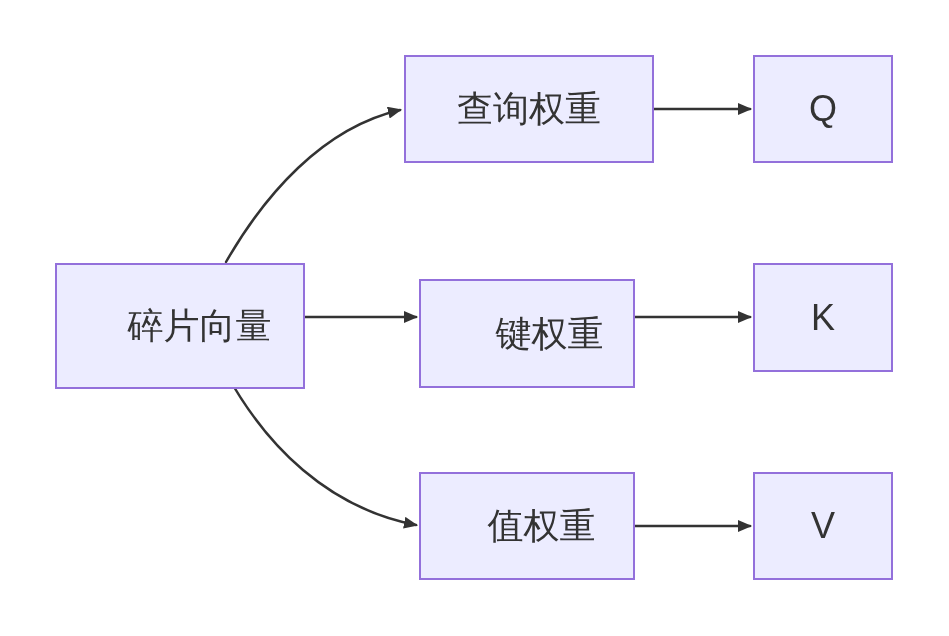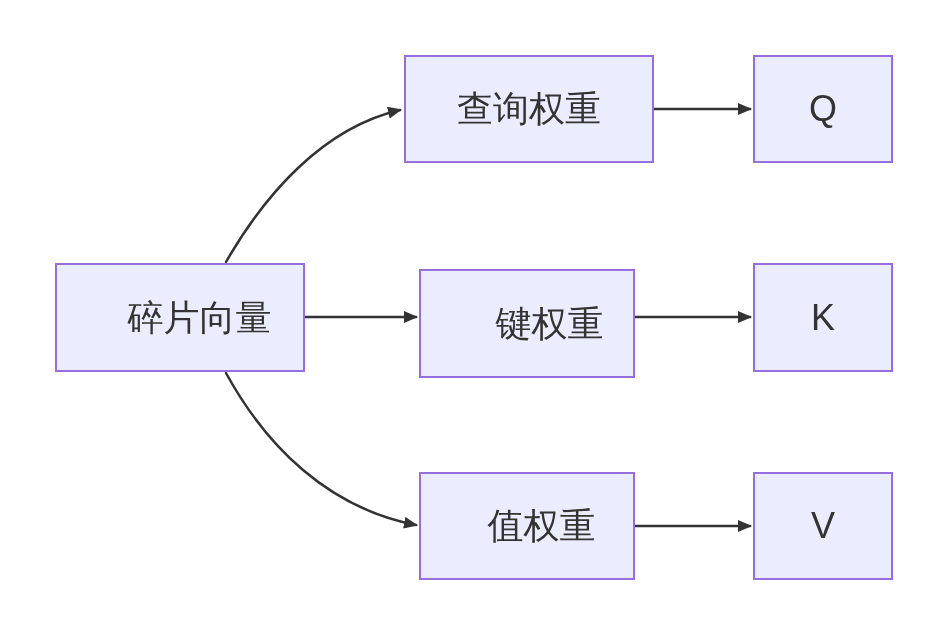--- a/index.html
+++ b/index.html
@@ -41,23 +41,23 @@
     border: 2.5px solid var(--node-border);
     color: var(--text);
     display: flex;
     align-items: center;
     justify-content: center;
     font-size: 36px;
     line-height: 1;
     white-space: nowrap;
   }
 
-  #n-source       { left: 55px;  top: 263px; width: 250px; height: 109px; padding-left: 39px; }
+  #n-source       { left: 55px;  top: 263px; width: 250px; height: 126px; padding-left: 39px; }
   #n-query-weight { left: 404px; top: 55px;  width: 250px; height: 108px; }
-  #n-key-weight   { left: 419px; top: 269px; width: 216px; height: 109px; padding-left: 45px; }
+  #n-key-weight   { left: 419px; top: 279px; width: 216px; height: 109px; padding-left: 45px; }
   #n-value-weight { left: 419px; top: 472px; width: 216px; height: 108px; padding-left: 29px; }
   #n-q            { left: 753px; top: 55px;  width: 140px; height: 108px; }
   #n-k            { left: 753px; top: 263px; width: 140px; height: 109px; }
   #n-v            { left: 753px; top: 472px; width: 140px; height: 108px; }
 </style>
 </head>
 <body>
 
 <div class="diagram">
 

